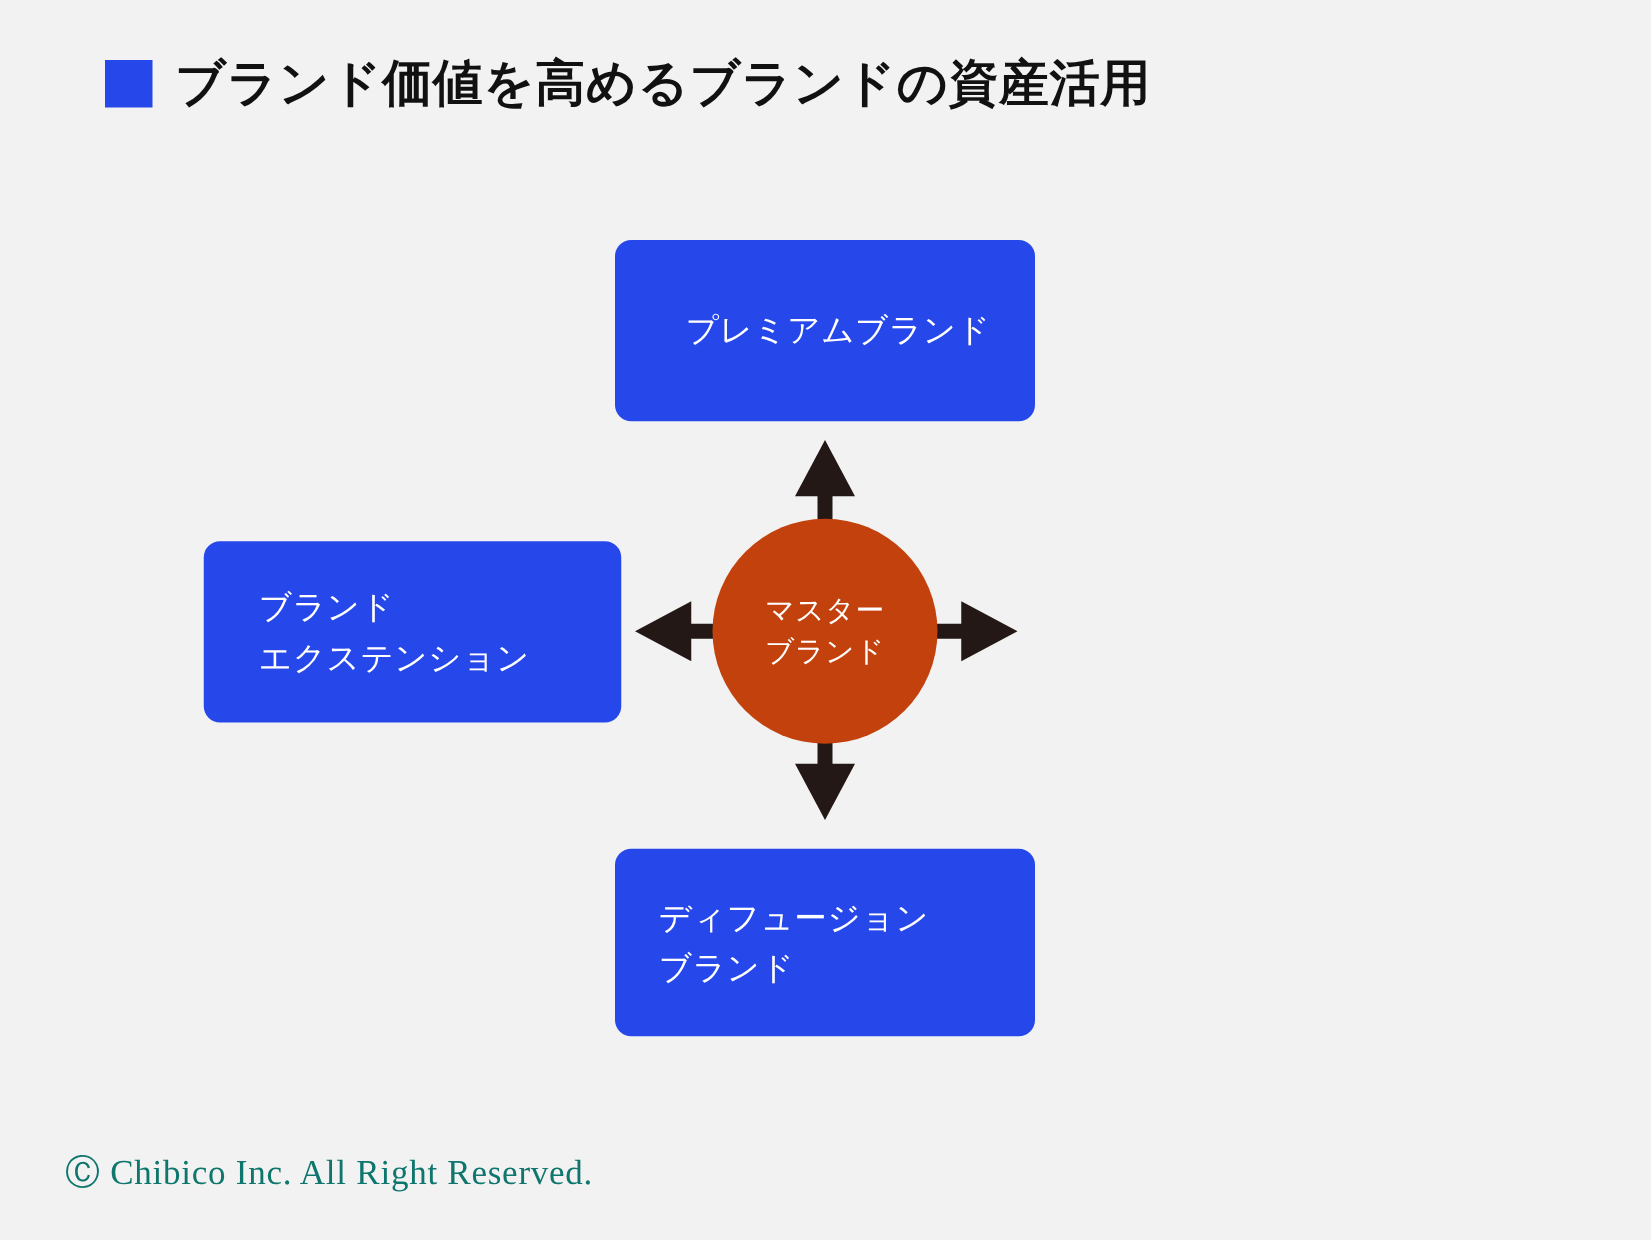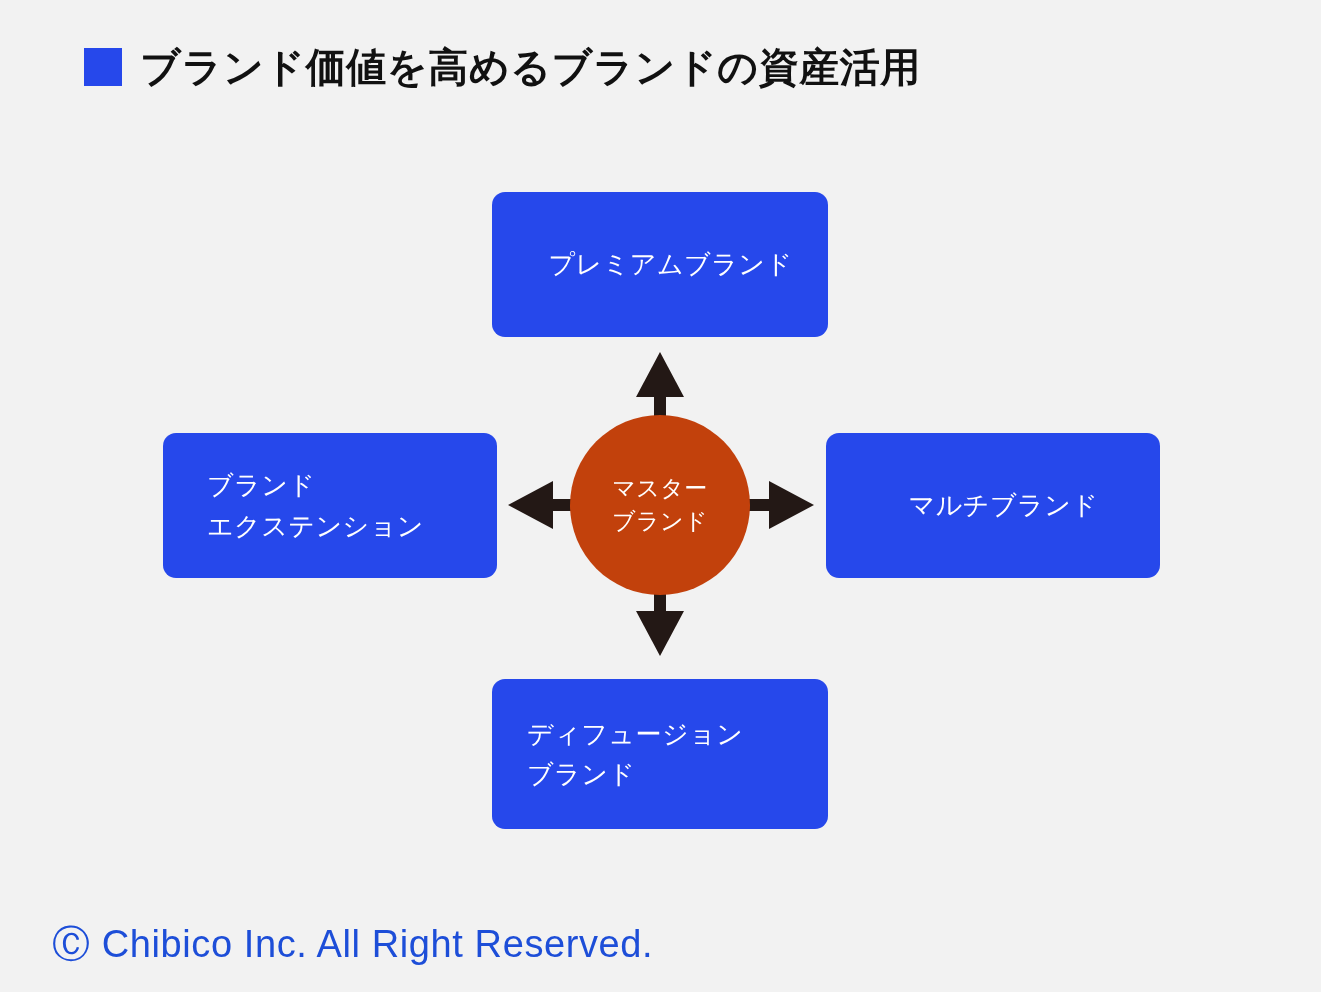--- a/index.html
+++ b/index.html
@@ -137,25 +137,26 @@
     height: 992px;
     z-index: 2;
     pointer-events: none;
   }
 
   
   .slide-footer {
     position: absolute;
     left: 52px;
     top: 922px;
-    font-size: 38px;
+    font-size: 28px;
     line-height: 1.2;
-    color: #1d4ed8;
+    color: #0f766e;
     letter-spacing: 0.6px;
     white-space: nowrap;
+    font-family: Liberation Serif, serif;
   }
 </style>
 </head>
 <body>
 
 <div class="slide-header">
   <div class="header-marker"></div>
   <div class="header-title">ブランド価値を高めるブランドの資産活用</div>
 </div>
 
@@ -186,23 +187,20 @@
 
   <div class="node-box node-top">
     <span class="node-label">プレミアムブランド</span>
   </div>
 
   <div class="node-box node-left">
     <span class="node-label">ブランド
 エクステンション</span>
   </div>
 
-  <div class="node-box node-right">
-    <span class="node-label">マルチブランド</span>
-  </div>
 
   <div class="node-box node-bottom">
     <span class="node-label">ディフュージョン
 ブランド</span>
   </div>
 
   <div class="node-center">
     <span class="node-label">マスター
 ブランド</span>
   </div>

